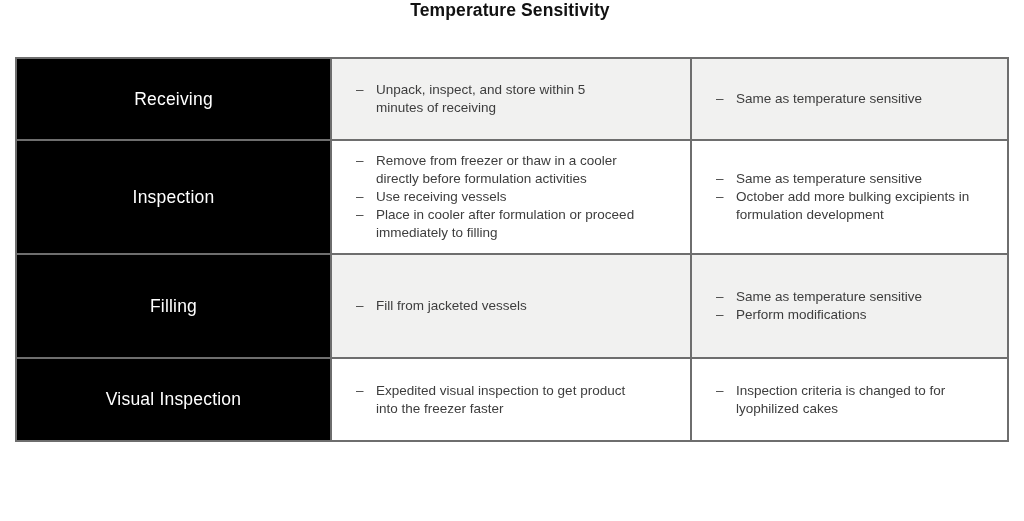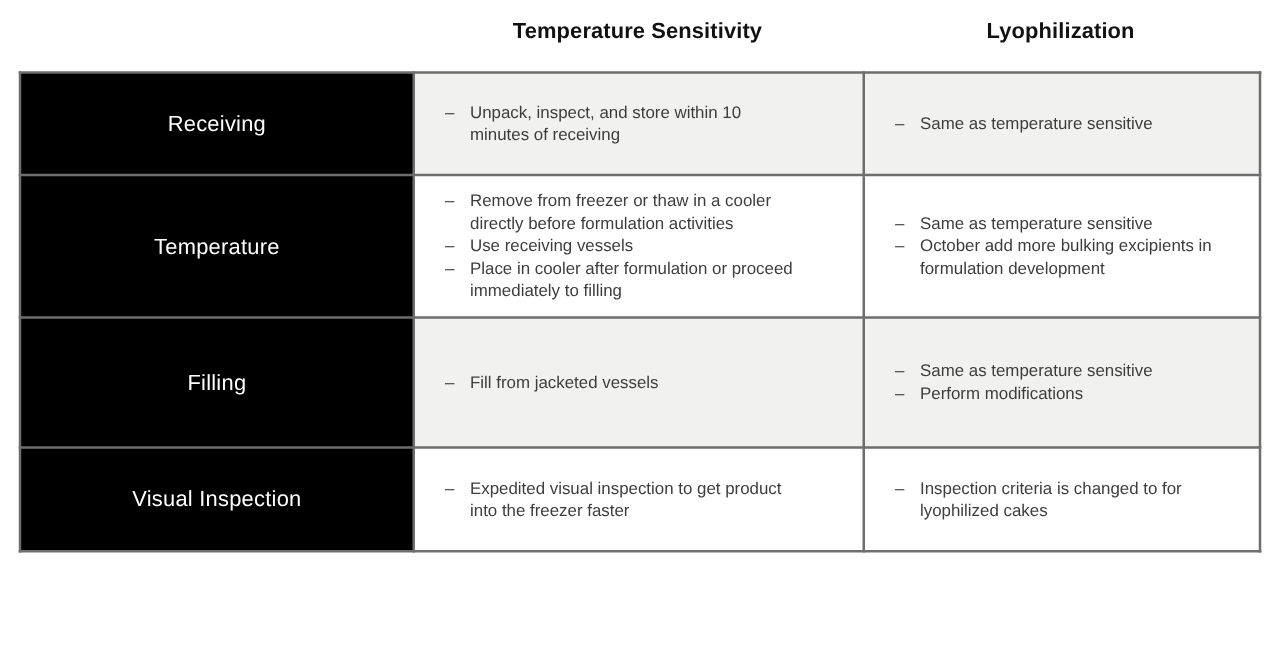--- a/index.html
+++ b/index.html
@@ -21,21 +21,20 @@
     overflow: hidden;
   }
   .page { width: 1024px; height: 521px; }
 
   .header-row {
     height: 57px;
     margin-left: 15px;
     display: grid;
     grid-template-columns: 315px 360px 317px;
     align-items: start;
-    padding-top: 14px;
   }
   .col-header {
     text-align: center;
     font-size: 17.5px;
     font-weight: 700;
     color: var(--header-text);
     letter-spacing: 0.1px;
   }
 
   table.process-table {
@@ -85,50 +84,49 @@
   .bullet .txt { white-space: pre-line; }
 </style>
 </head>
 <body>
 
 <div class="page">
 
   <div class="header-row">
     <div class="col-header"></div>
     <div class="col-header">Temperature Sensitivity</div>
-    <div class="col-header">Lyophilization</div>
   </div>
 
   <table class="process-table">
     <colgroup>
         <col class="c0">
         <col class="c1">
         <col class="c2">
       </colgroup>
     <tbody>
 
       <tr class="r0 alt">
         <td class="stage">Receiving</td>
         <td class="body">
           <div class="bullet">
             <span class="dash">–</span>
-            <span class="txt">Unpack, inspect, and store within 10
+            <span class="txt">Unpack, inspect, and store within 5
 minutes of receiving</span>
           </div>
         </td>
         <td class="body">
           <div class="bullet">
             <span class="dash">–</span>
             <span class="txt">Same as temperature sensitive</span>
           </div>
         </td>
       </tr>
 
       <tr class="r1">
-        <td class="stage">Temperature</td>
+        <td class="stage">Inspection</td>
         <td class="body">
           <div class="bullet">
             <span class="dash">–</span>
             <span class="txt">Remove from freezer or thaw in a cooler
 directly before formulation activities</span>
           </div>
           <div class="bullet">
             <span class="dash">–</span>
             <span class="txt">Use receiving vessels</span>
           </div>

